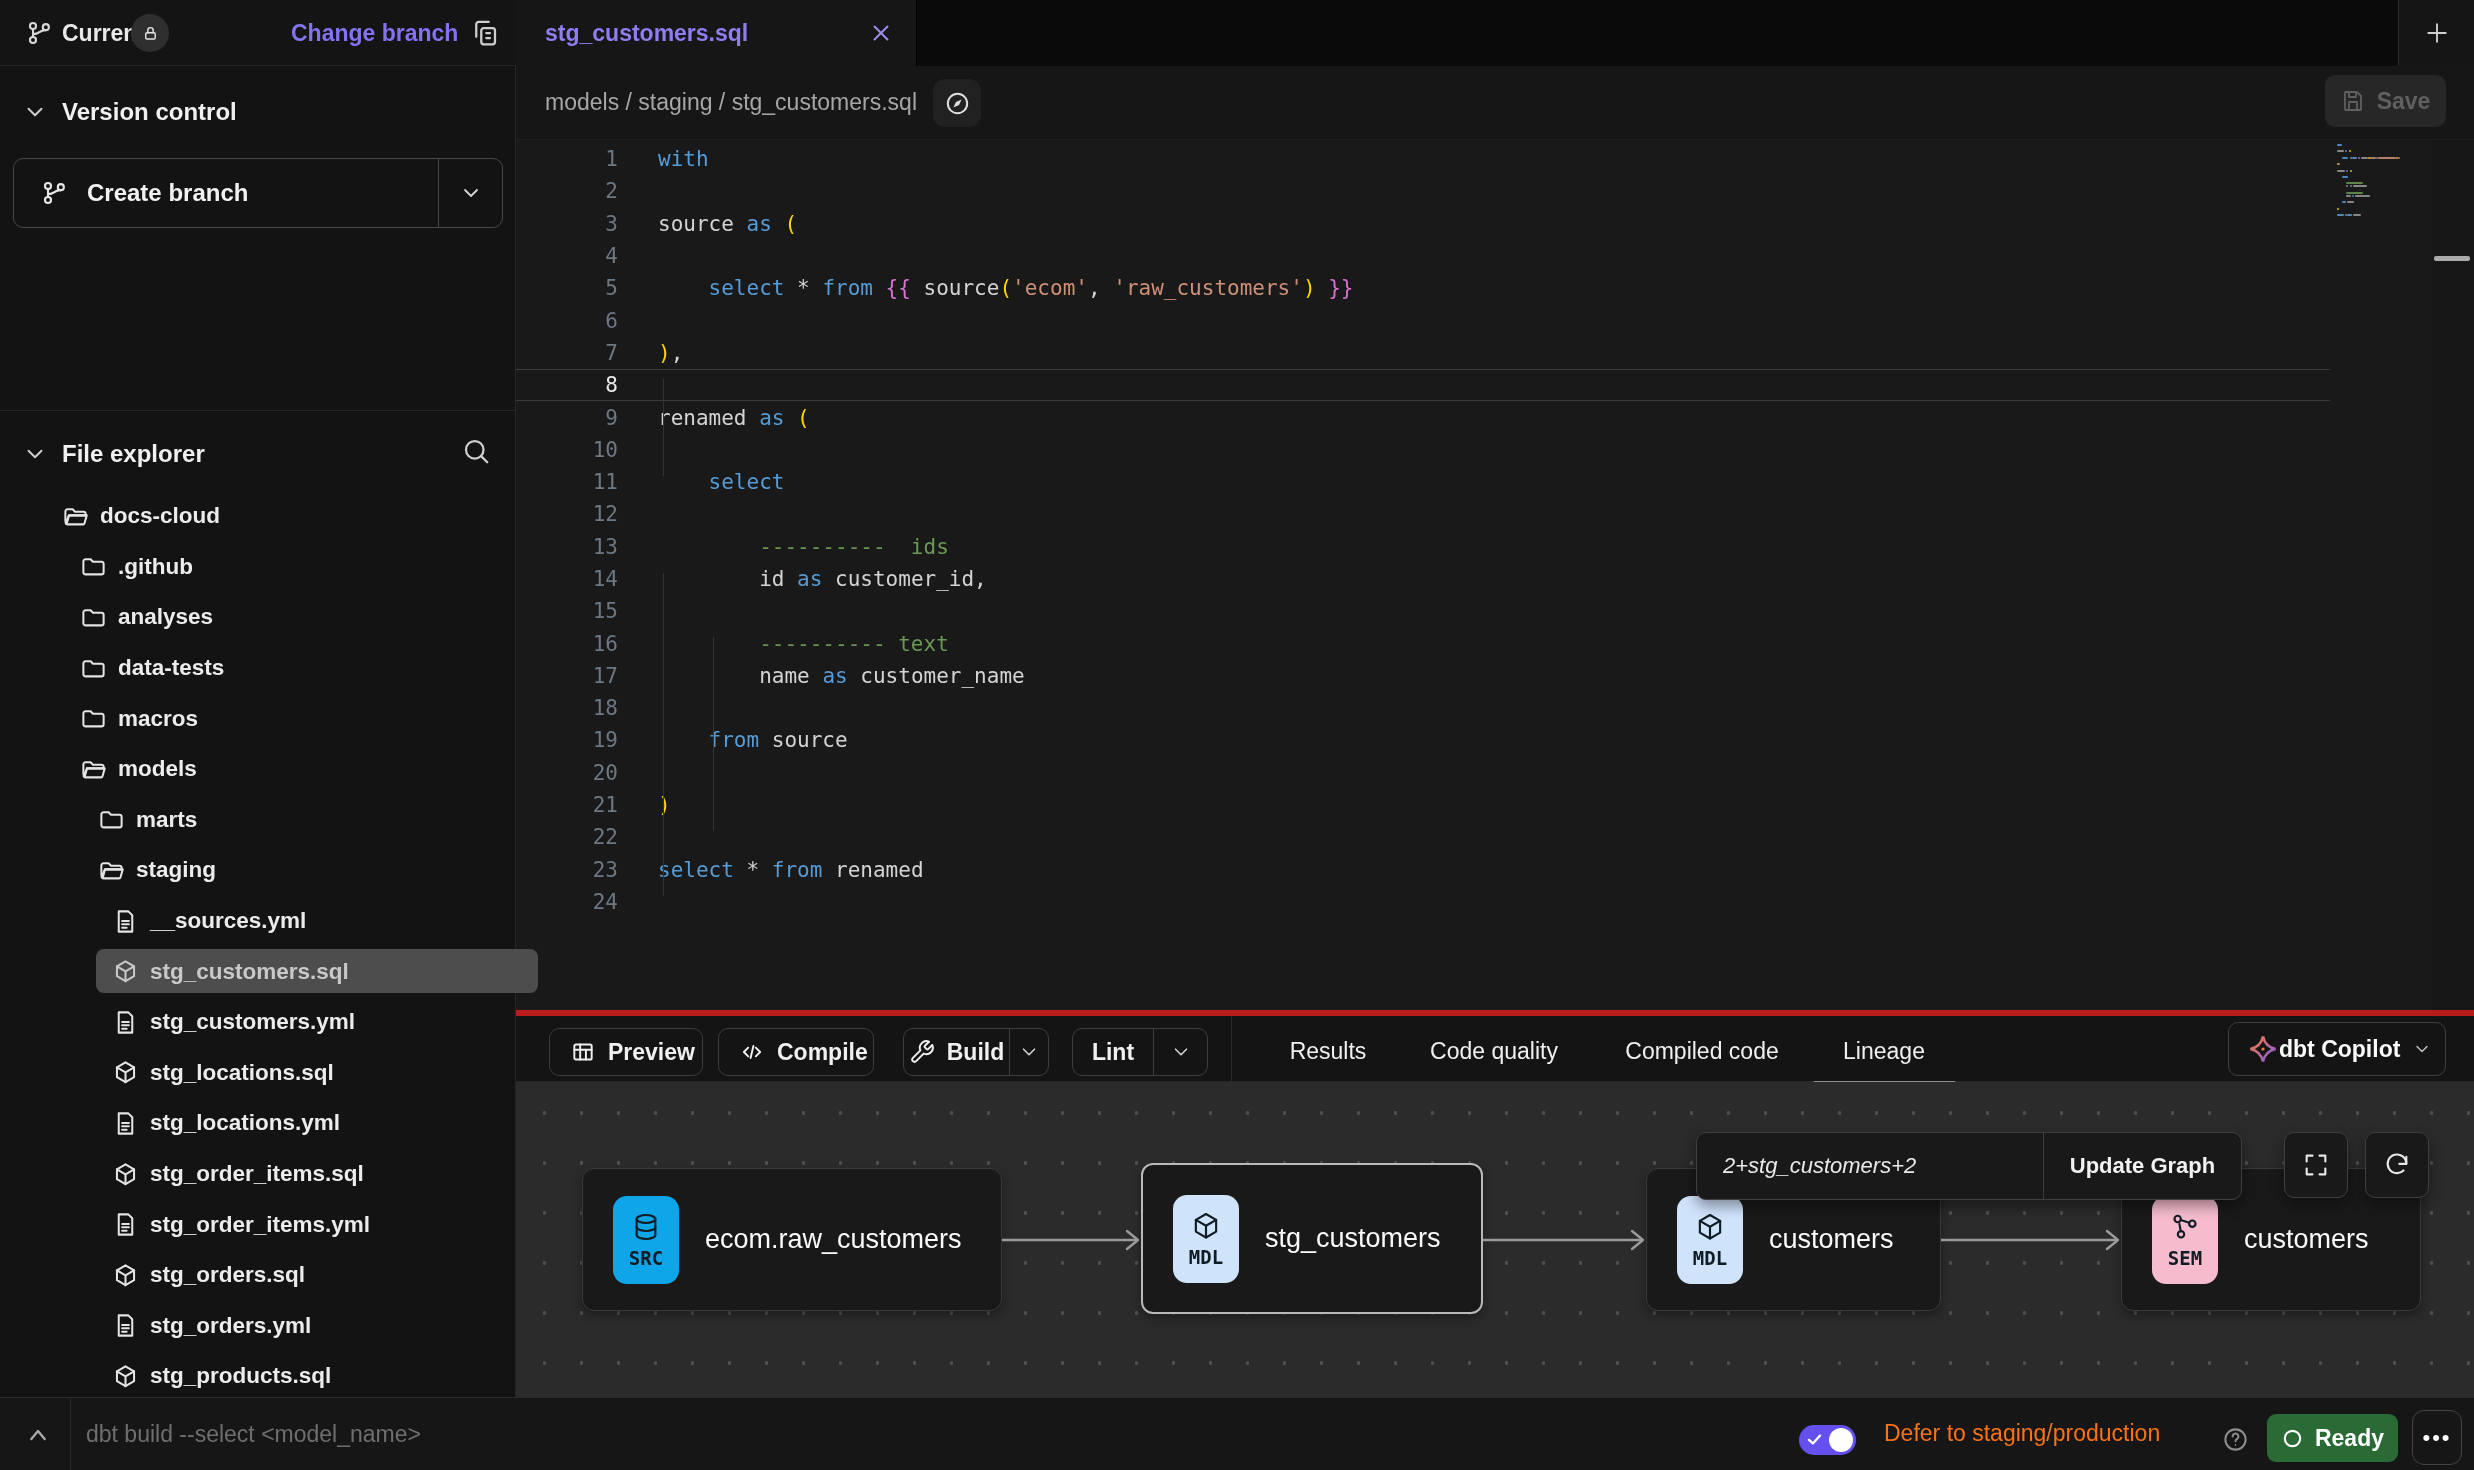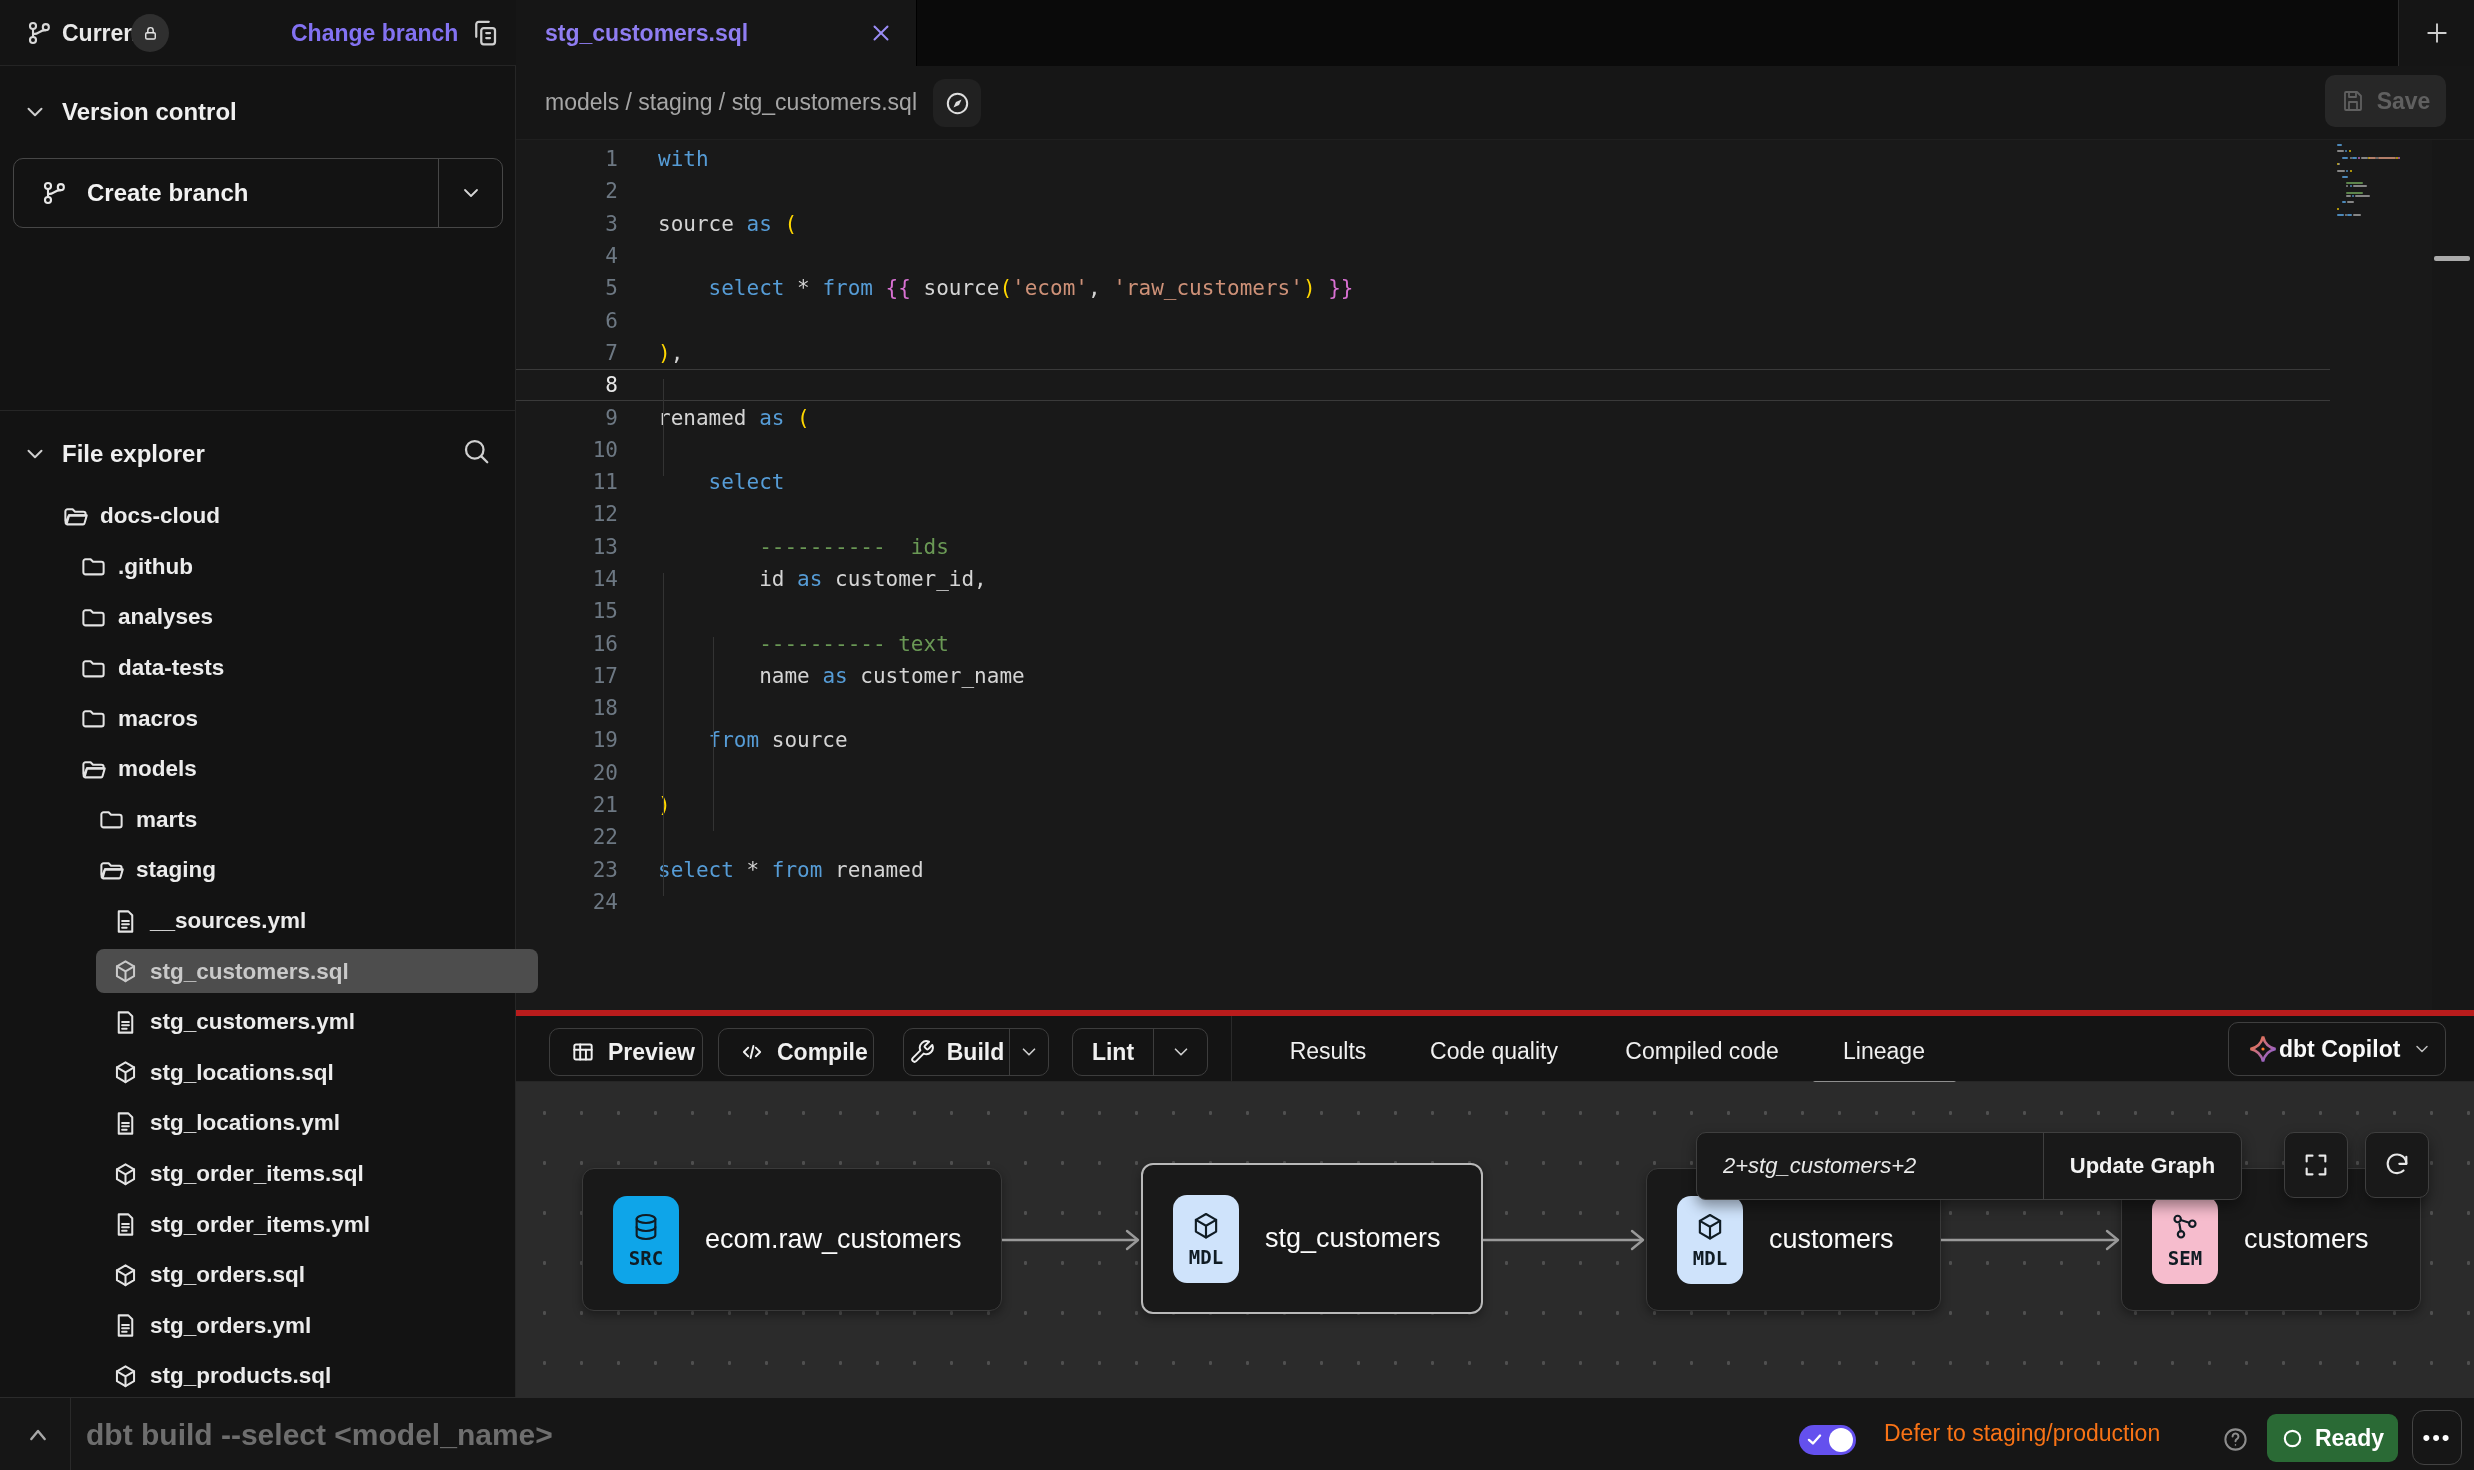--- a/index.html
+++ b/index.html
@@ -106,21 +106,21 @@
   #update-graph { flex:1; border-left:1px solid #3f3f3f; display:flex; align-items:center; justify-content:center; font-size:22px; font-weight:600; color:#f2f2f2; cursor:pointer; }
   .sq-btn { position:absolute; top:50px; width:64px; height:66px; background:#191919; border:1px solid #3f3f3f; border-radius:10px; display:flex; align-items:center; justify-content:center; color:#e8e8e8; cursor:pointer; box-shadow:0 6px 14px rgba(0,0,0,.4); z-index:6; }
   .sq-btn svg { width:28px; height:28px; }
   #fullscreen-btn { left:1768px; }
   #refresh-btn { left:1849px; }
 
   
   #status-bar { left:0; top:1397px; width:2474px; height:73px; background:#161616; border-top:1px solid #2b2b2b; }
   #cmd-collapse { position:absolute; left:22px; top:21px; width:32px; height:32px; color:#a8a8a8; cursor:pointer; }
   #cmd-divider { position:absolute; left:70px; top:0; width:1px; height:100%; background:#2a2a2a; }
-  #cmd-input { position:absolute; left:86px; top:0; width:1000px; height:73px; background:transparent; border:none; outline:none; font-size:30px; color:#ef4444; font-family:"Liberation Sans", sans-serif;font-weight:bold; }
+  #cmd-input { position:absolute; left:86px; top:0; width:1000px; height:73px; background:transparent; border:none; outline:none; font-size:23px; color:#ef4444; font-family:"Liberation Sans", sans-serif; }
   #cmd-input::placeholder { color:#6e6e6e; }
   #defer-toggle { position:absolute; left:1799px; top:1425px; width:57px; height:30px; border-radius:16px; background:#6450ee; cursor:pointer; }
   #defer-toggle .tick { position:absolute; left:6px; top:5px; width:19px; height:19px; color:#fff; stroke-width:3; }
   #defer-toggle .knob { position:absolute; right:3px; top:3px; width:24px; height:24px; border-radius:50%; background:#fff; }
   #defer-label { position:absolute; left:1884px; top:1397px; height:73px; line-height:73px; font-size:23px; color:#f97316; }
   #defer-help { position:absolute; left:2222px; top:1426px; width:27px; height:27px; color:#8d8d8d; }
   #ready-btn { position:absolute; left:2267px; top:1414px; width:131px; height:48px; background:#2a6a35; border-radius:9px; display:flex; align-items:center; justify-content:center; gap:11px; cursor:pointer; }
   #ready-btn svg { width:23px; height:23px; color:#fff; stroke-width:2.2; }
   #ready-btn span { font-size:23px; font-weight:700; color:#fff; }
   #more-btn { position:absolute; left:2412px; top:1410px; width:50px; height:55px; border:1px solid #434343; border-radius:12px; display:flex; align-items:center; justify-content:center; color:#fff; font-size:22px; letter-spacing:2px; cursor:pointer; }

